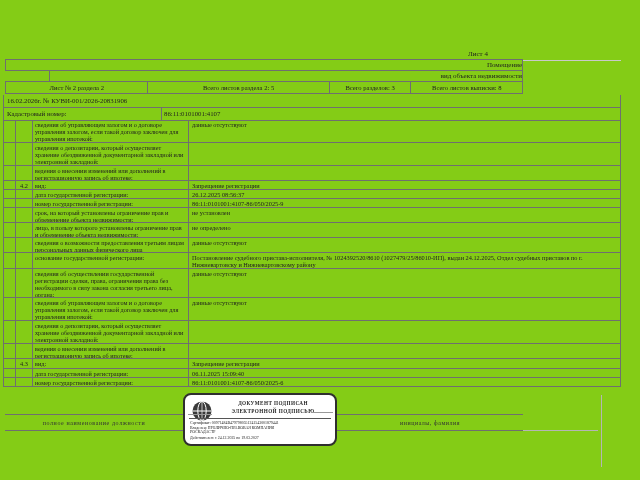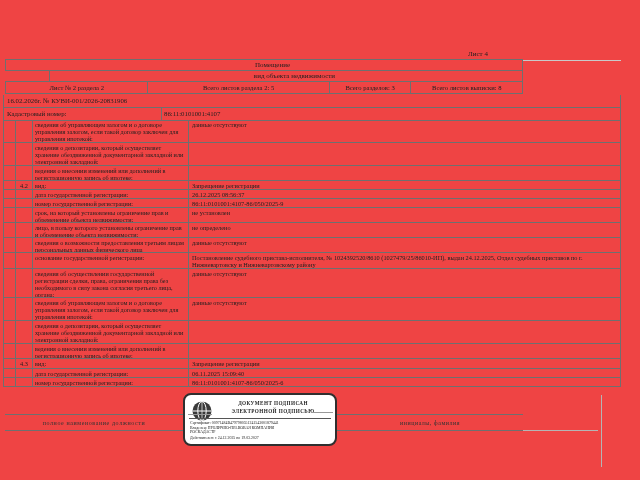--- a/index.html
+++ b/index.html
@@ -7,26 +7,26 @@
     --ln-faint:#b5b5b5;
     --ink:#1f1f1f;
   }
   *{box-sizing:border-box;margin:0;padding:0;}
   html,body{width:640px;height:480px;overflow:hidden;}
   body{
     background:#fdfdfc;
     font-family:"Liberation Serif","DejaVu Serif",serif;
     color:var(--ink);
   }
-  .page{position:relative;width:640px;height:480px;background:#ef4444;font-family:Liberation Serif, serif;}
+  .page{position:relative;width:640px;height:480px;background:#84cc16;font-family:Liberation Serif, serif;}
 
   .sheet-label{position:absolute;left:468px;top:50px;font-size:7px;}
 
   .head{position:absolute;left:5px;top:59px;width:518px;}
-  .hrow{height:12px;border:1px solid var(--ln);text-align:center;font-size:7px;line-height:11px;overflow:hidden;padding-left:17px;}
+  .hrow{height:12px;border:1px solid var(--ln);text-align:right;font-size:7px;line-height:11px;overflow:hidden;padding-left:17px;}
   .hrow + .hrow{margin-top:-1px;margin-left:44px;}
   .meta{display:flex;height:13px;margin-top:-1px;border:1px solid var(--ln);}
   .meta > div{font-size:6.6px;line-height:11px;text-align:center;overflow:hidden;border-right:1px solid var(--ln);}
   .meta > div:last-child{border-right:none;}
   .m0{width:143px;}.m1{width:182px;}.m2{width:82px;}.m3{width:111px;}
 
   .daterow{position:absolute;left:3px;top:95px;width:618px;height:13px;
     border-left:1px solid var(--ln);border-right:1px solid var(--ln);border-bottom:1px solid var(--ln);
     font-size:6.8px;line-height:12px;padding-left:3px;overflow:hidden;}
   .cadrow{position:absolute;left:3px;top:108px;width:618px;height:13px;display:flex;

